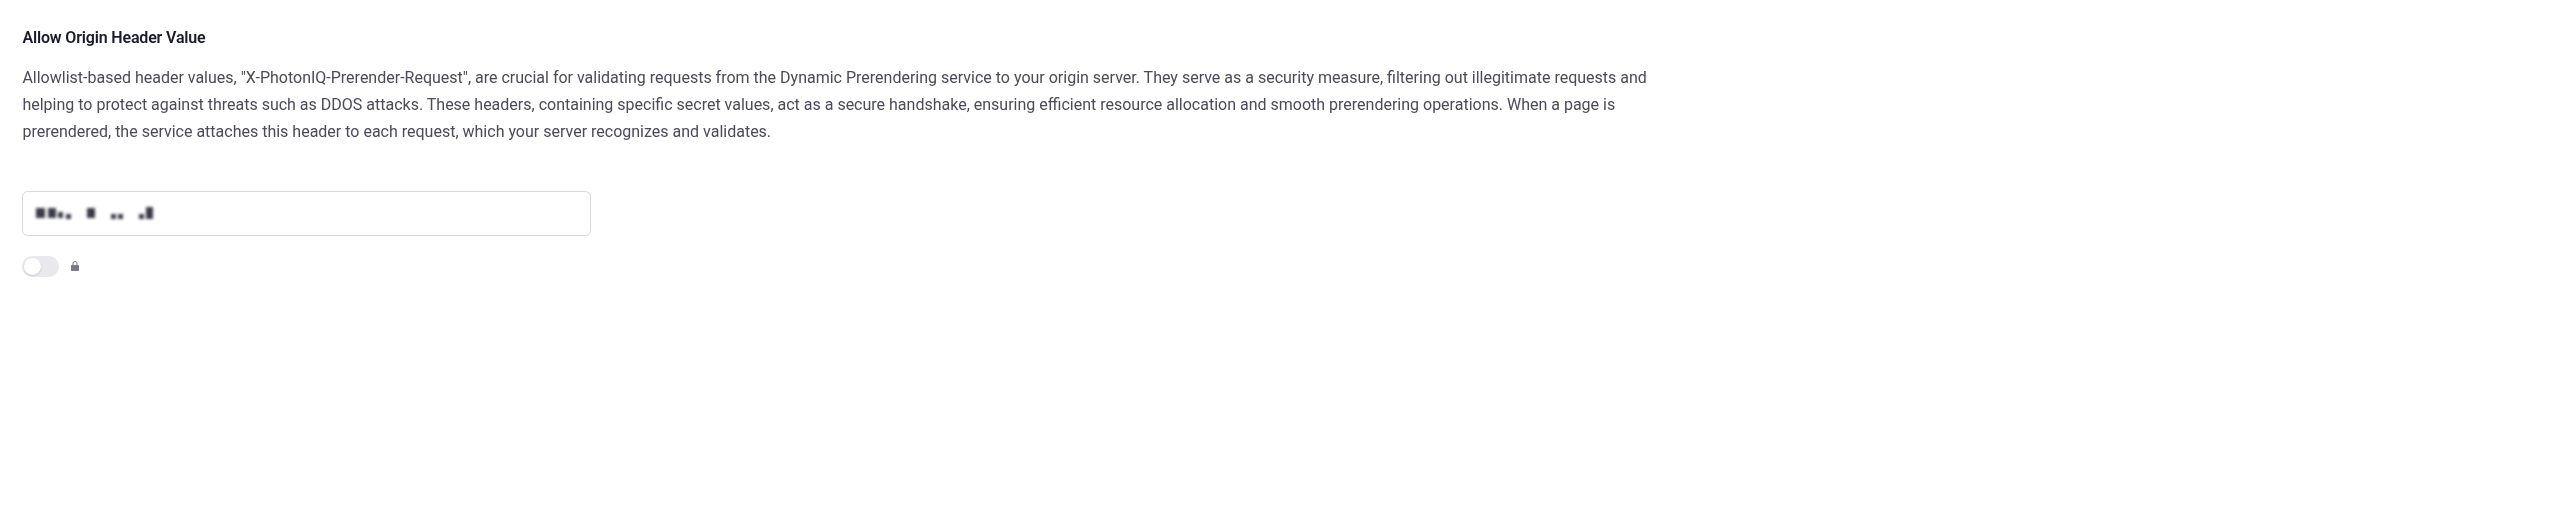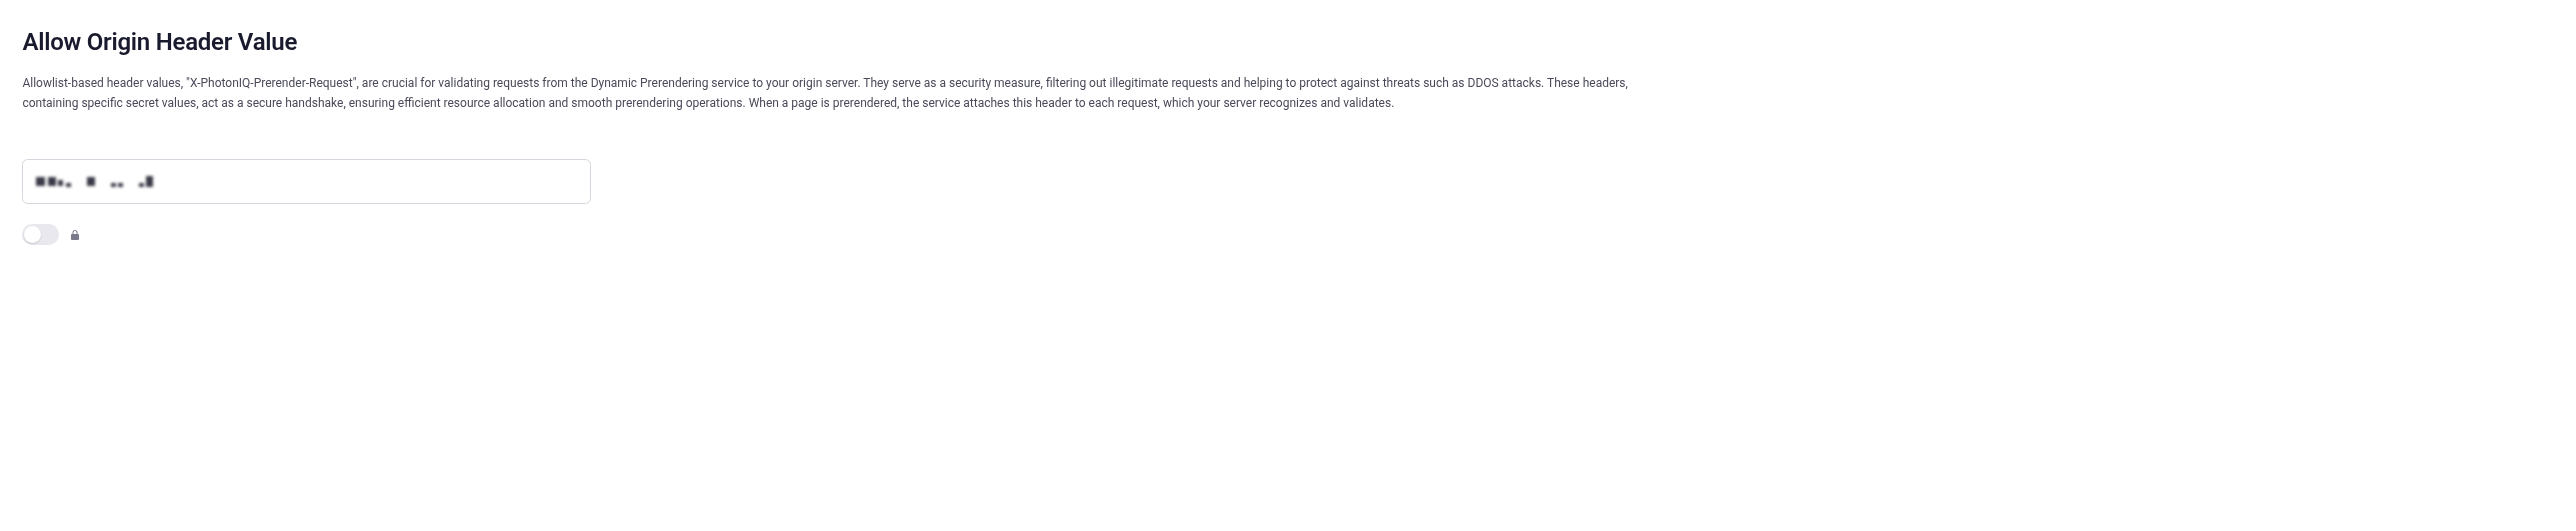--- a/index.html
+++ b/index.html
@@ -7,28 +7,28 @@
       padding: 0;
       box-sizing: border-box;
     }
     body {
       font-family: -apple-system, BlinkMacSystemFont, 'Segoe UI', Roboto, Helvetica, Arial, sans-serif;
       background: #ffffff;
       padding: 28px 22.4px;
       color: #2d2d3a;
     }
     .section-title {
-      font-size: 24px;
+      font-size: 16px;
       font-weight: 600;
       color: #1a1a2e;
       margin-bottom: 17px;
       letter-spacing: -0.01em;
     }
     .section-description {
-      font-size: 12px;
+      font-size: 16px;
       line-height: 1.7;
       color: #4a4a5a;
       max-width: 1640px;
       margin-bottom: 45px;
       font-weight: 400;
     }
     .input-field {
       width: 569px;
       height: 45px;
       border: 0.9px solid #d6d6de;

